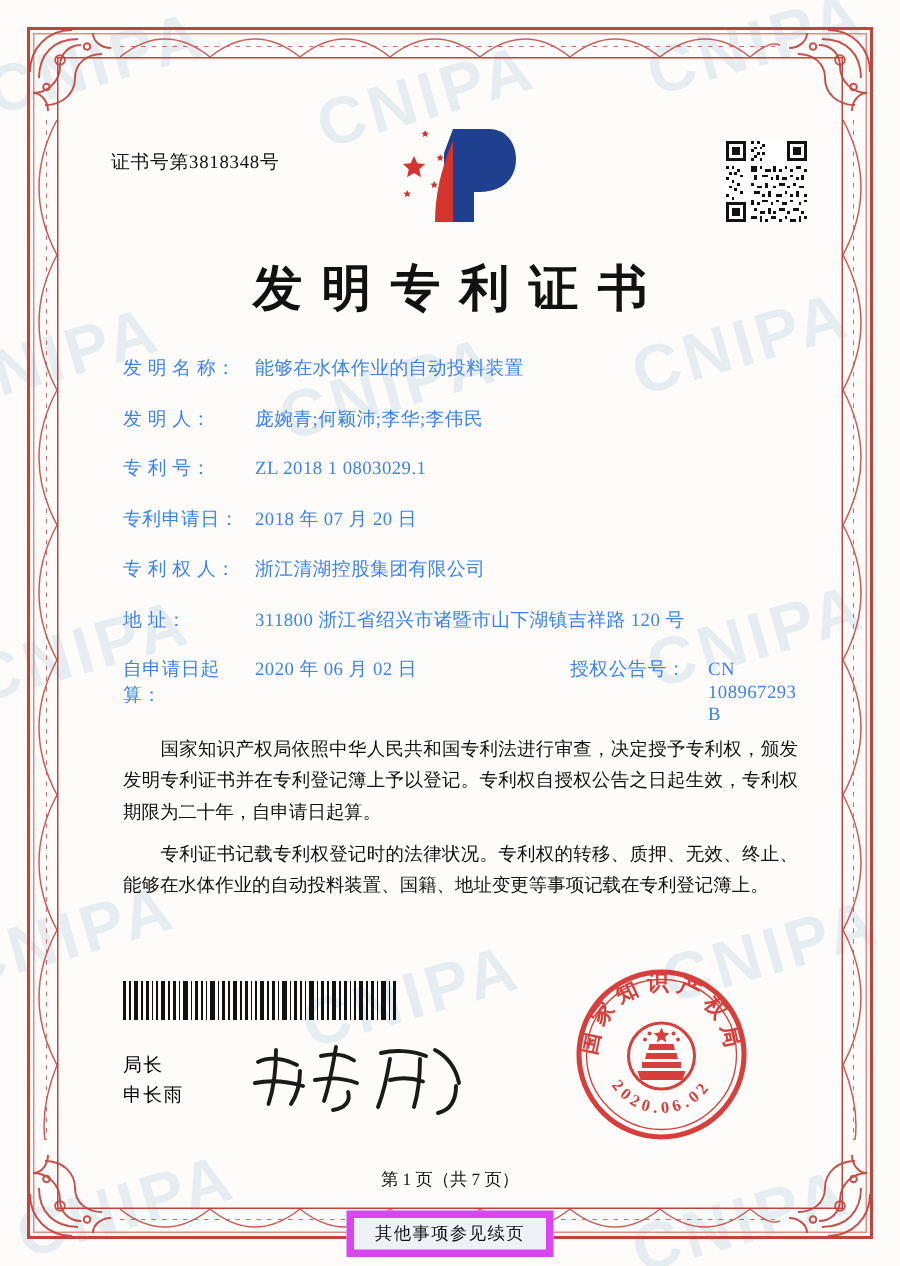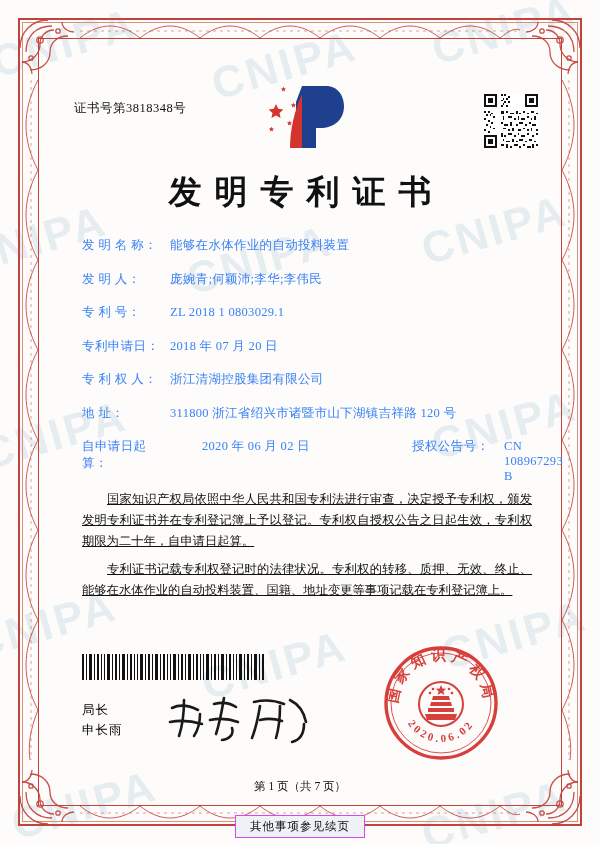--- a/index.html
+++ b/index.html
@@ -146,21 +146,20 @@
     flex: 0 0 88px;
     letter-spacing: .4px;
   }
   .field-value {
     flex: 1;
     letter-spacing: .3px;
   }
   .field-row.dual .field-value {
     flex: 0 0 auto;
     width: 210px;
-    margin-left: 32px;
   }
   .field-label2 {
     flex: 0 0 auto;
     width: 92px;
     letter-spacing: .4px;
   }
   .field-value2 {
     flex: 1;
     letter-spacing: .3px;
   }
@@ -169,21 +168,20 @@
     position: absolute;
     left: 26px; right: 12px; top: 437px;
     font-size: 12.3px;
     line-height: 21px;
     color: #111;
     text-align: justify;
   }
   .paras p {
     margin: 0 0 7px 0;
     text-indent: 25px;
-    text-decoration: underline;
   }
 
   .barcode {
     position: absolute;
     left: 26px; bottom: 118px;
     width: 182px; height: 26px;
   }
 
   .sign-block {
     position: absolute;
@@ -214,21 +212,21 @@
     color: #111;
   }
 
   .footnote {
     position: absolute;
     left: 50%;
     bottom: 6px;
     transform: translateX(-50%);
     z-index: 8;
     background: #eef2f6;
-    border: 1px solid #d946ef;
+    border: 5px solid #d946ef;
     color: #111;
     font-size: 11.5px;
     padding: 3px 14px;
     letter-spacing: 1px;
   }
 </style>
 </head>
 <body>
 
 <div class="page">

